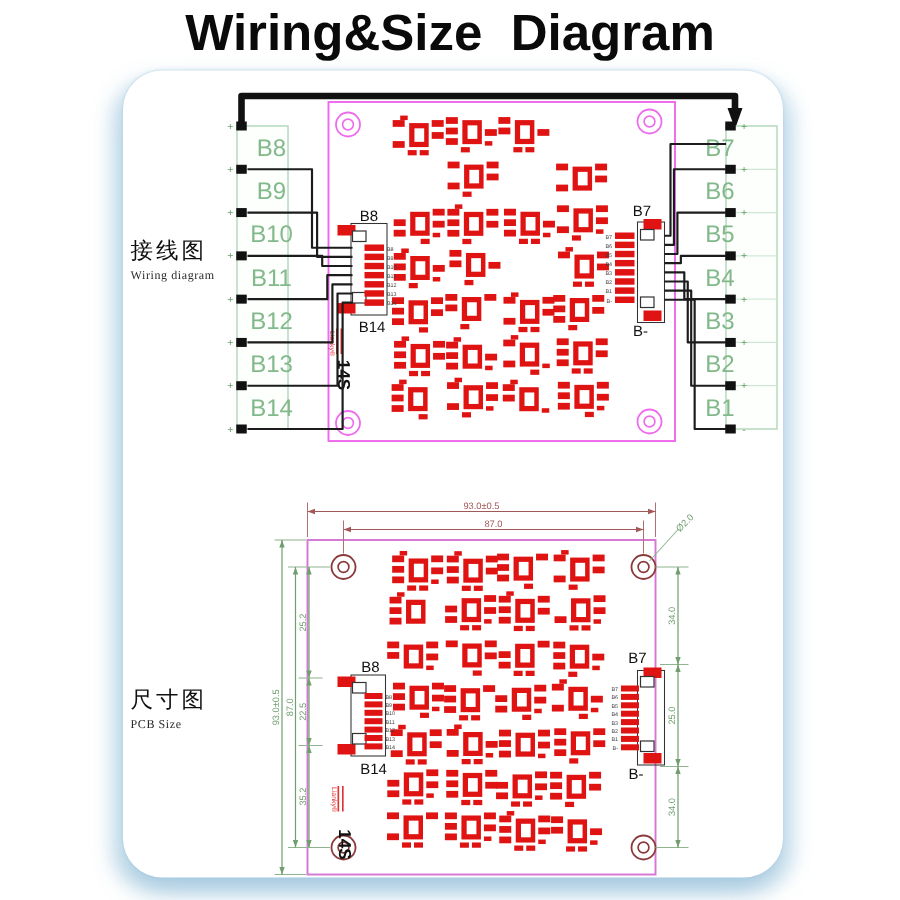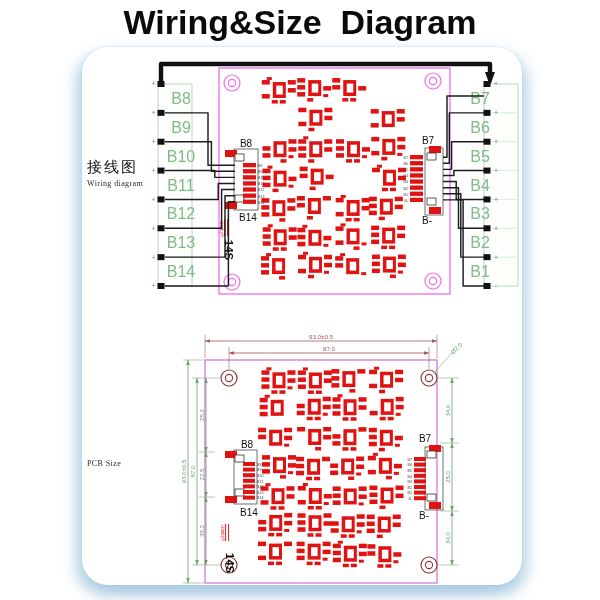--- a/index.html
+++ b/index.html
@@ -24,20 +24,21 @@
 <body>
 
 <h1 class="title">Wiring&amp;Size  Diagram</h1>
 <div class="card"></div>
 
 <div class="seclabel" id="wiring-label">
   <div class="sec-cn">接线图</div>
   <div class="sec-en">Wiring diagram</div>
 </div>
 <div class="seclabel" id="size-label">
+  <div class="sec-cn">尺寸图</div>
   <div class="sec-en">PCB Size</div>
 </div>
 
 <svg id="drawing" width="600" height="600" viewBox="0 0 600 600">
 
   <g>
     <rect class="pcb" x="219" y="68" width="231" height="226" stroke="#ee6bee" fill="#fff"></rect>
     <g id="g-holes-top">
         <circle cx="232" cy="83" r="8" fill="#fff" stroke="#ee6bee" stroke-width="1.2"></circle>
         <circle cx="232" cy="83" r="3.6" fill="#fff" stroke="#ee6bee" stroke-width="1.1"></circle>

